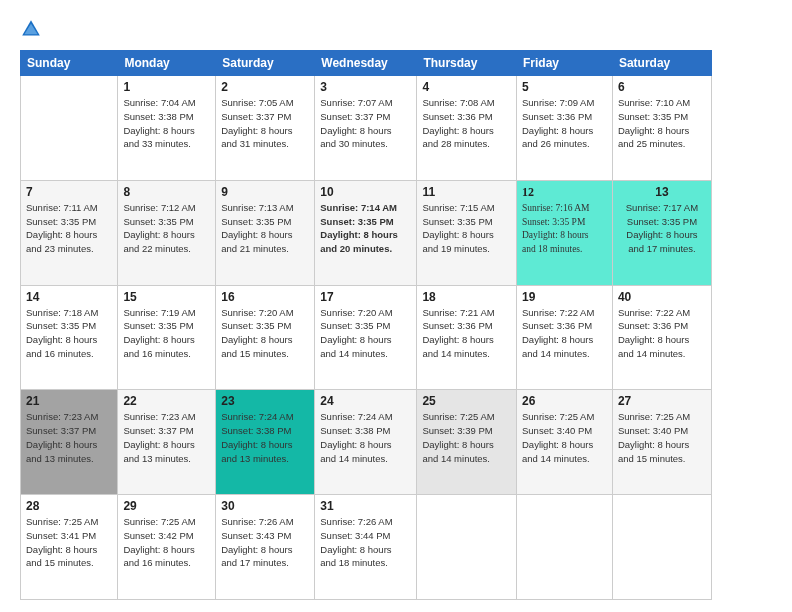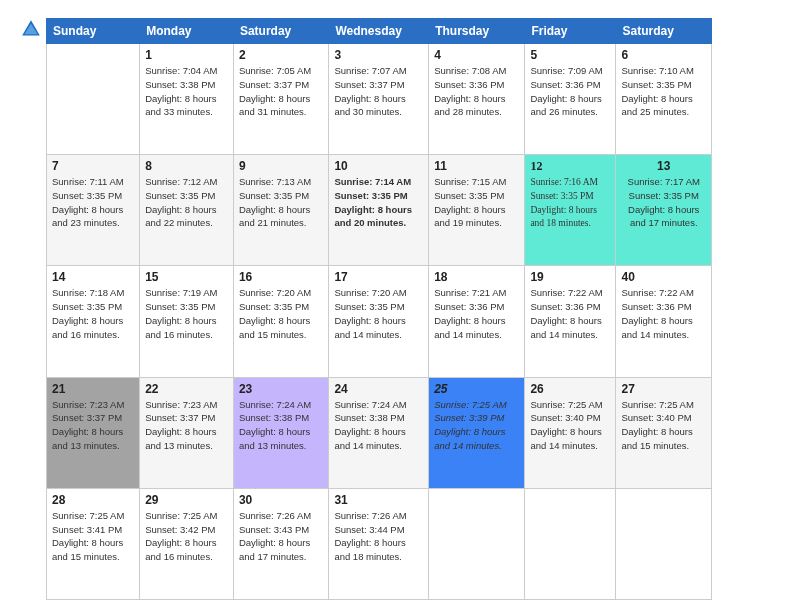--- a/index.html
+++ b/index.html
@@ -8,21 +8,21 @@
       height: 612px;
       font-family: Arial, sans-serif;
       background: #fff;
       overflow: hidden;
     }
     .page {
       width: 732px;
       height: 612px;
       padding: 18px 20px 12px 20px;
       display: flex;
-      flex-direction: row;
+      flex-direction: column;
     }
     .header {
       display: flex;
       justify-content: space-between;
       align-items: flex-start;
       margin-bottom: 10px;
     }
     .logo {
       display: flex;
       align-items: center;
@@ -282,35 +282,35 @@
 Daylight: 8 hours
 and 13 minutes.</div>
           </td>
           <td style="background: rgb(245, 245, 245);">
             <span class="day-num">22</span>
             <div class="day-info" style="white-space: pre-line;">Sunrise: 7:23 AM
 Sunset: 3:37 PM
 Daylight: 8 hours
 and 13 minutes.</div>
           </td>
-          <td style="background: #c4b5fd; margin-top: 12px;">
+          <td style="background: #14b8a6; margin-top: 12px;">
             <span class="day-num">23</span>
             <div class="day-info" style="white-space: pre-line;">Sunrise: 7:24 AM
 Sunset: 3:38 PM
 Daylight: 8 hours
 and 13 minutes.</div>
           </td>
           <td style="background: rgb(245, 245, 245);">
             <span class="day-num">24</span>
             <div class="day-info" style="white-space: pre-line;">Sunrise: 7:24 AM
 Sunset: 3:38 PM
 Daylight: 8 hours
 and 14 minutes.</div>
           </td>
-          <td style="background: #3b82f6; font-style: italic;">
+          <td style="background: #e5e5e5;">
             <span class="day-num">25</span>
             <div class="day-info" style="white-space: pre-line;">Sunrise: 7:25 AM
 Sunset: 3:39 PM
 Daylight: 8 hours
 and 14 minutes.</div>
           </td>
           <td style="background: rgb(245, 245, 245);">
             <span class="day-num">26</span>
             <div class="day-info" style="white-space: pre-line;">Sunrise: 7:25 AM
 Sunset: 3:40 PM

